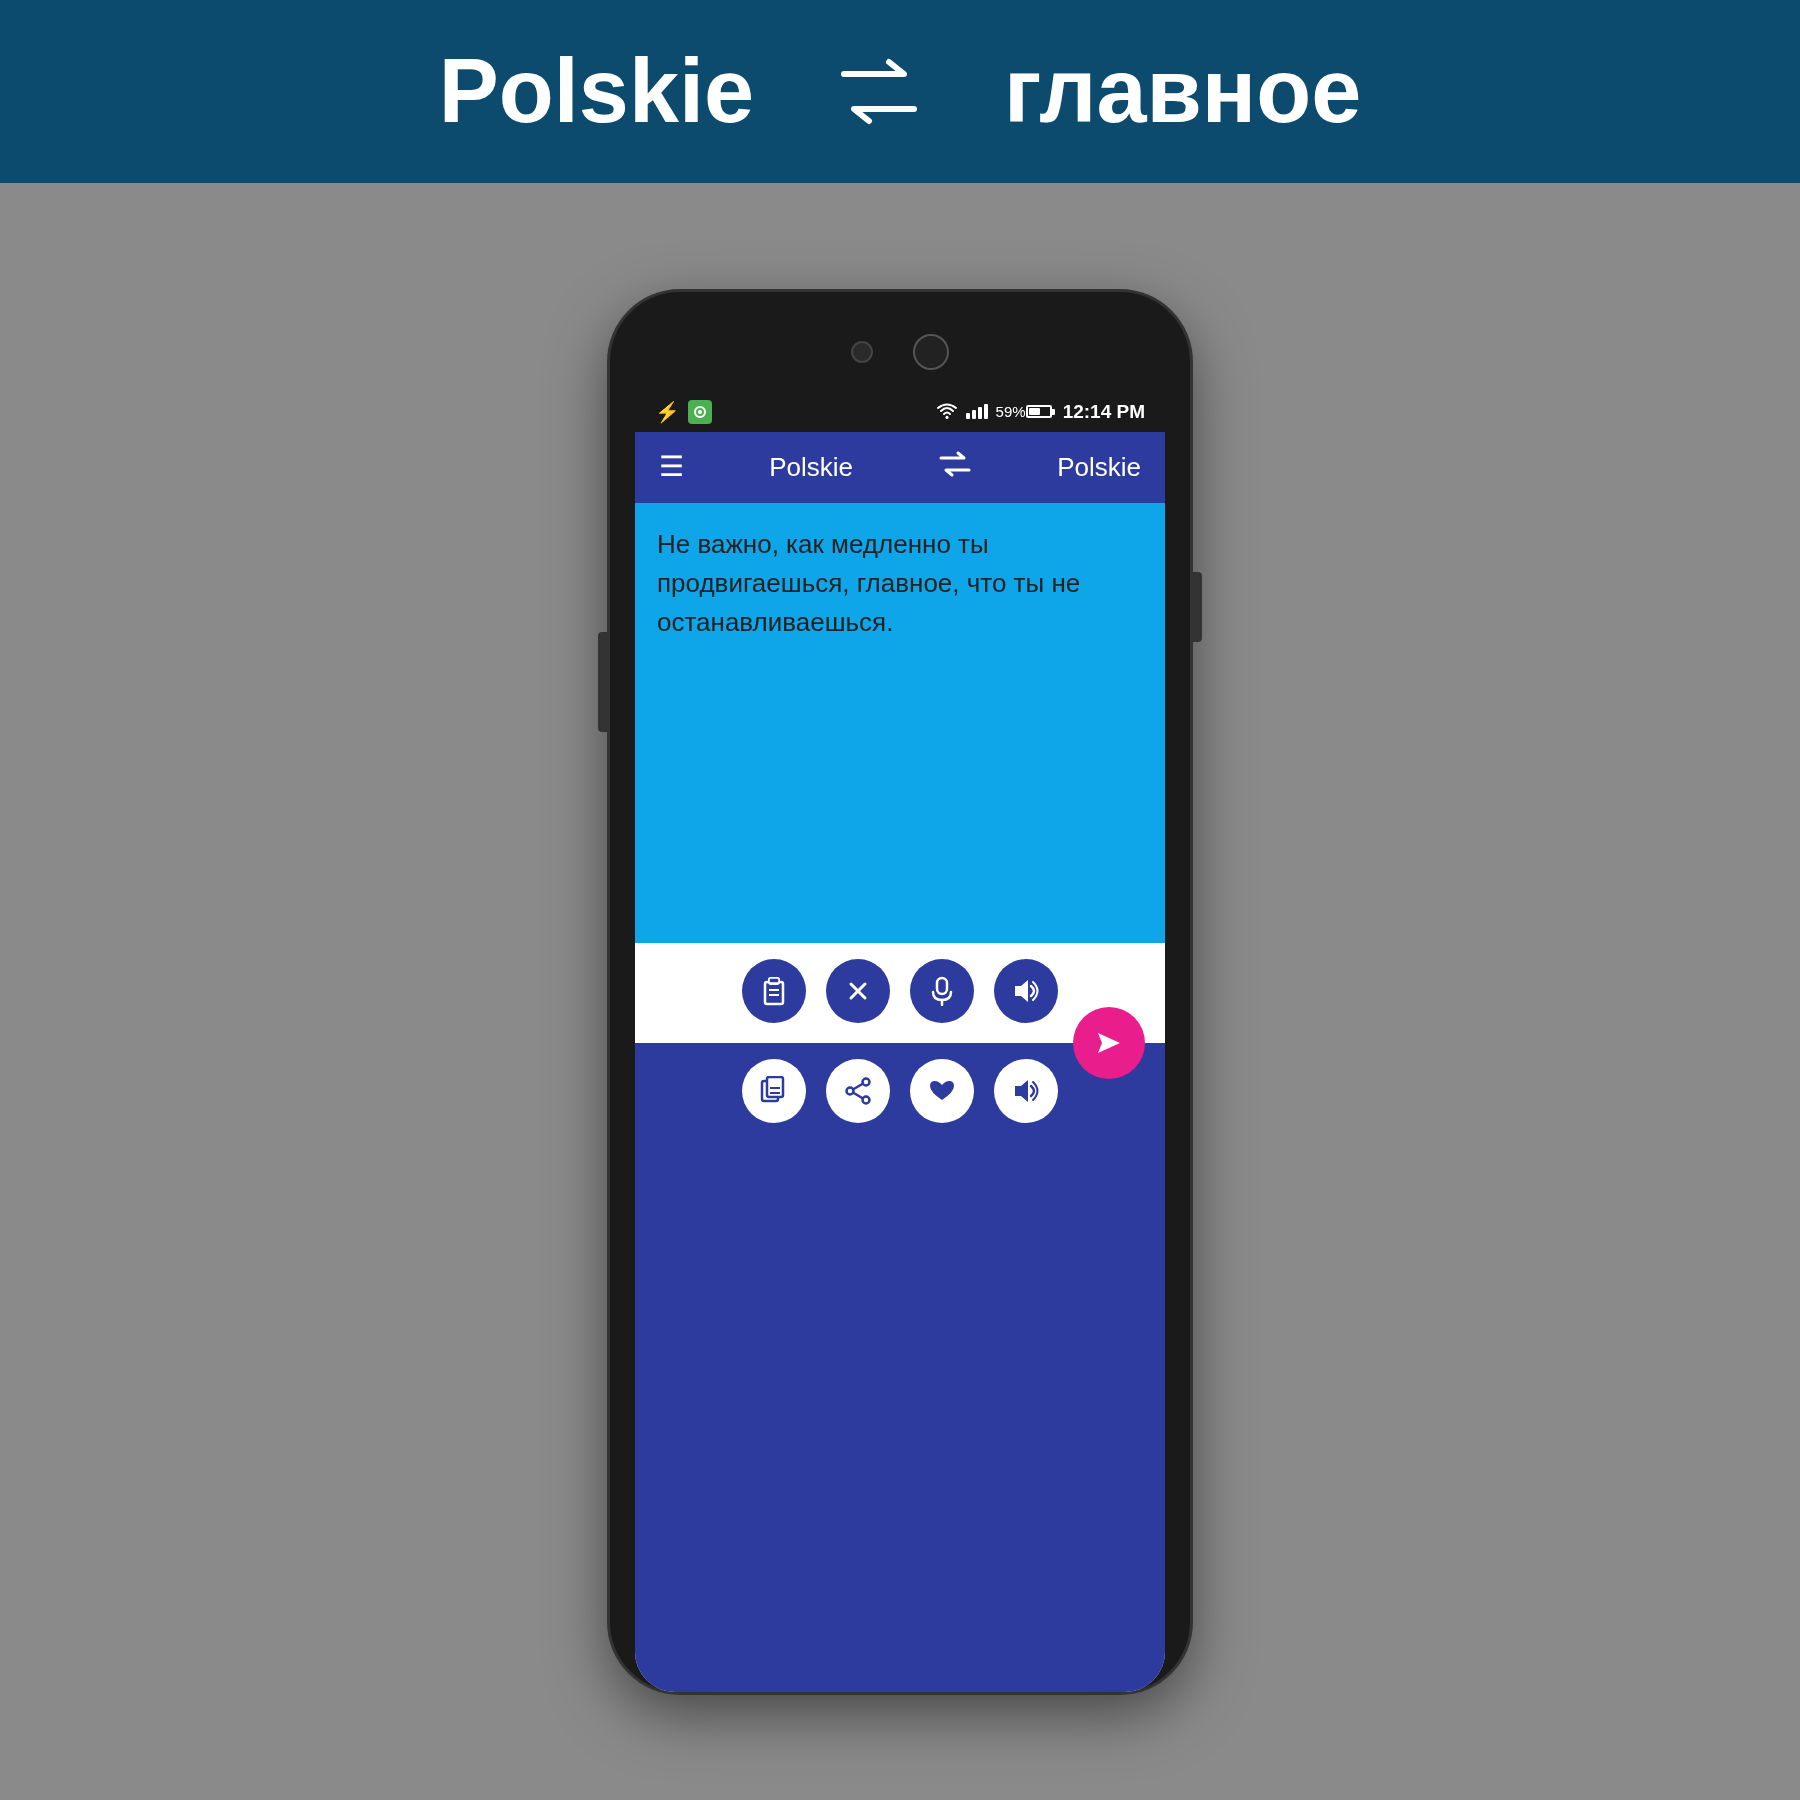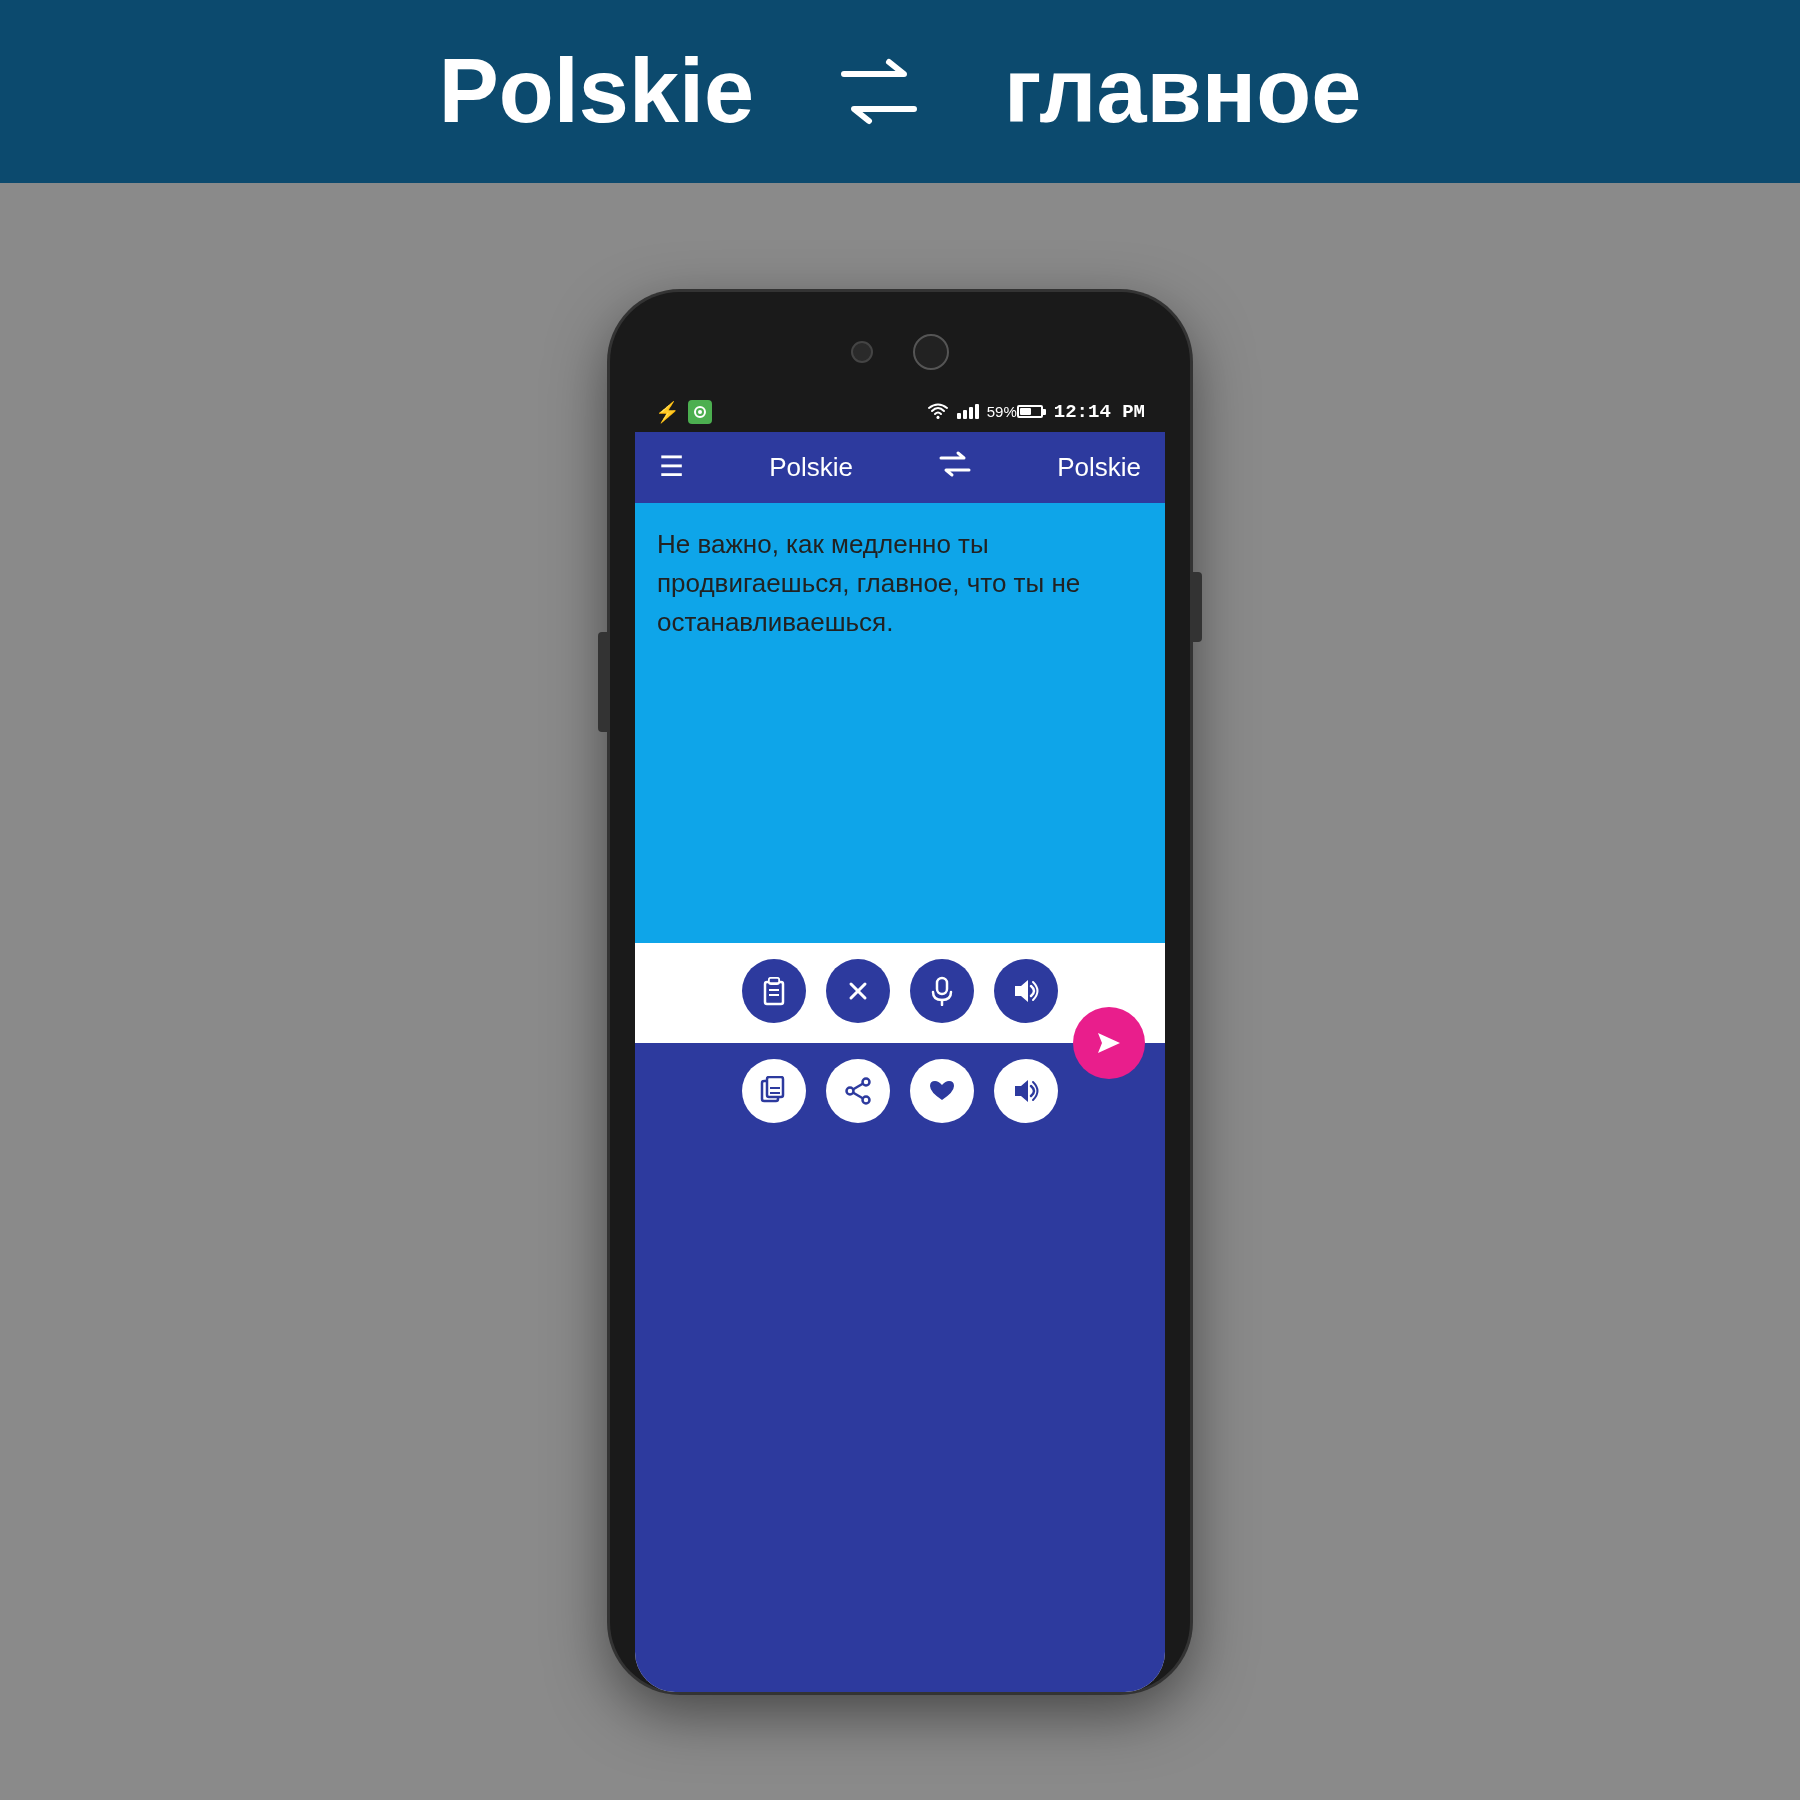--- a/index.html
+++ b/index.html
@@ -154,21 +154,20 @@
       align-items: center;
       gap: 8px;
       color: white;
       font-size: 18px;
     }
 
     .status-time {
       color: white;
       font-size: 19px;
       font-weight: bold;
-      font-family: Liberation Mono, monospace;
     }
 
     
     .app-header {
       background-color: #2d3a9e;
       display: flex;
       align-items: center;
       justify-content: space-between;
       padding: 18px 24px;
       flex-shrink: 0;

